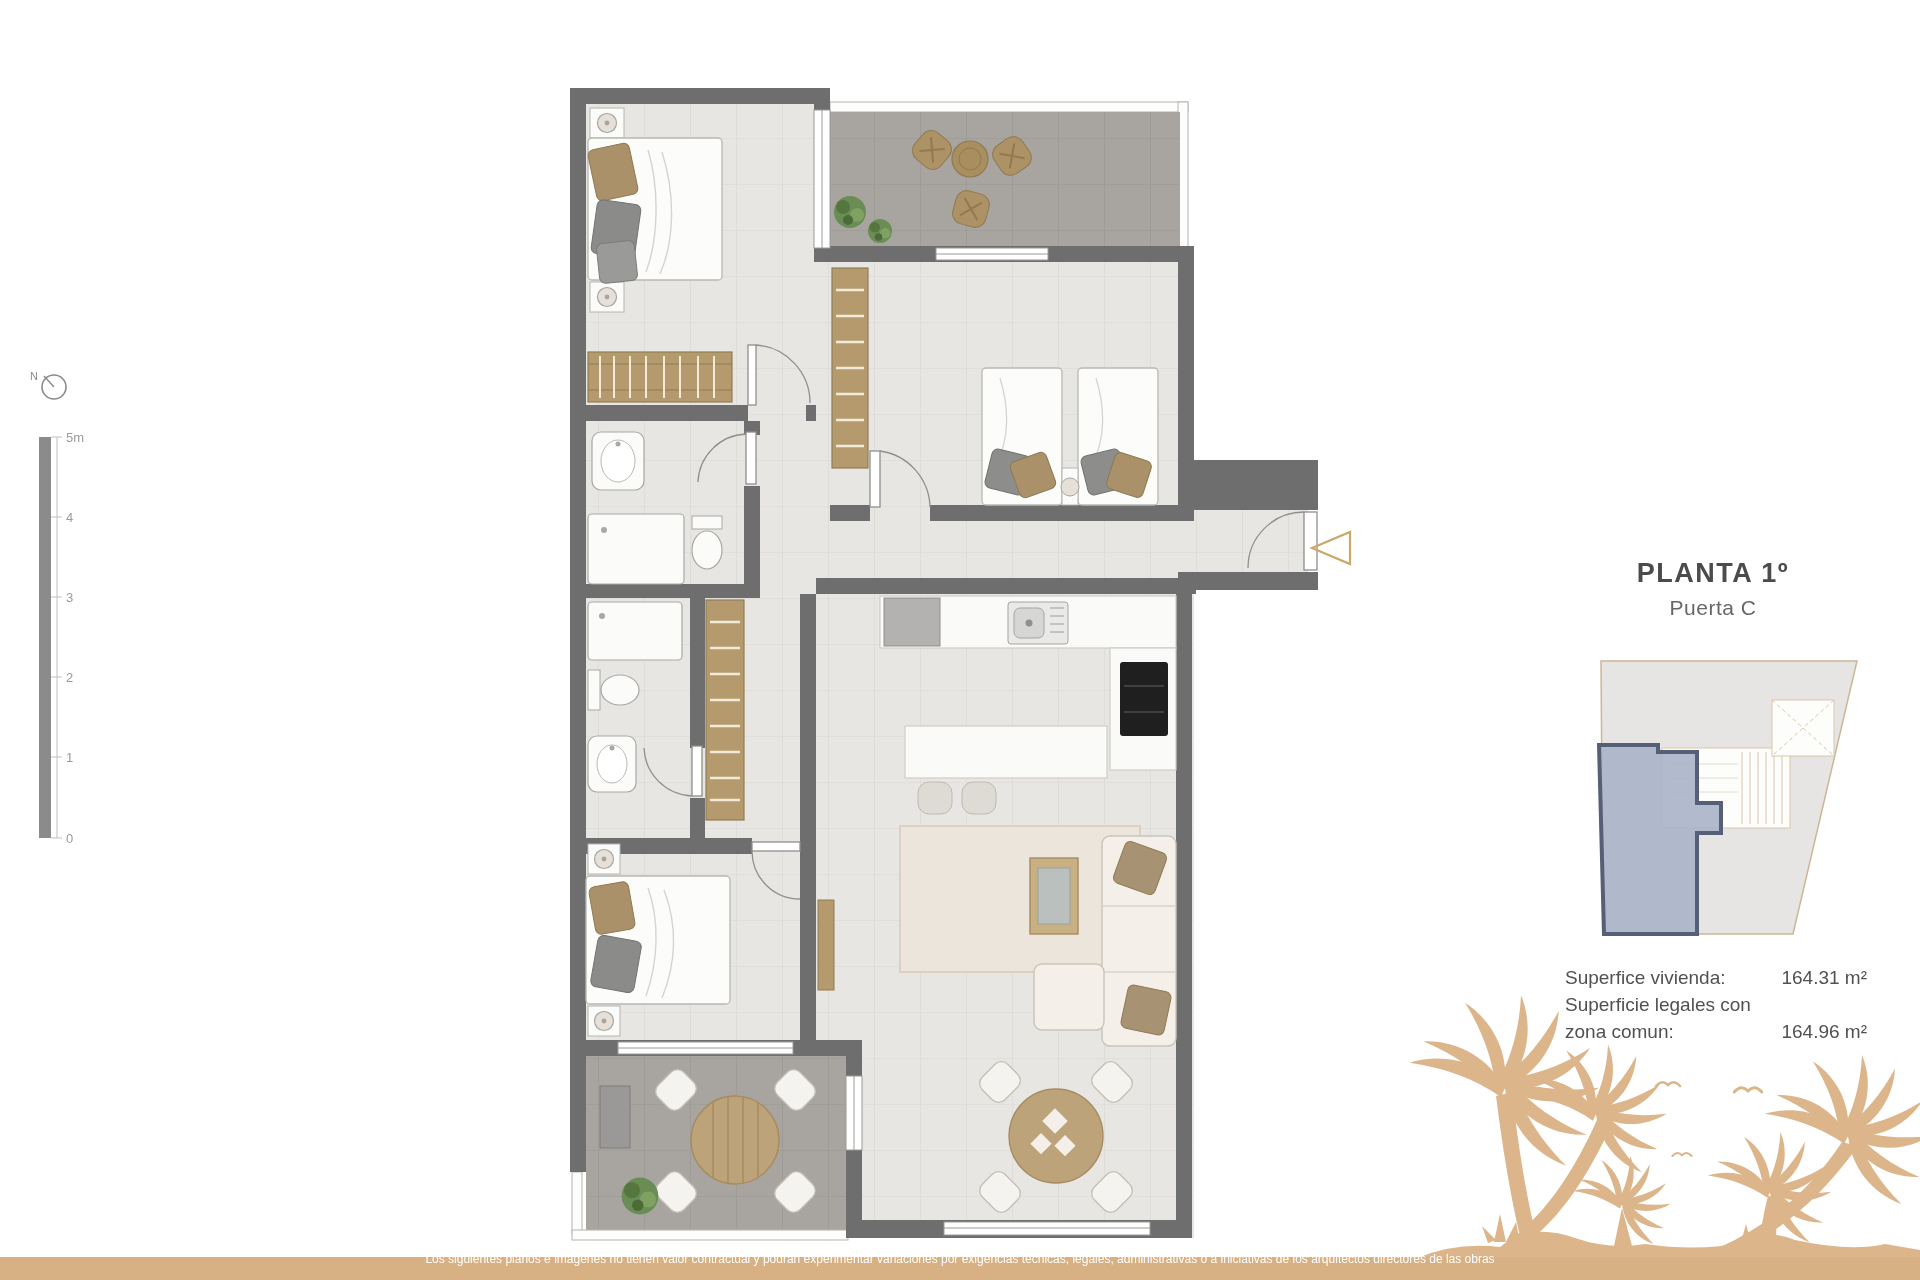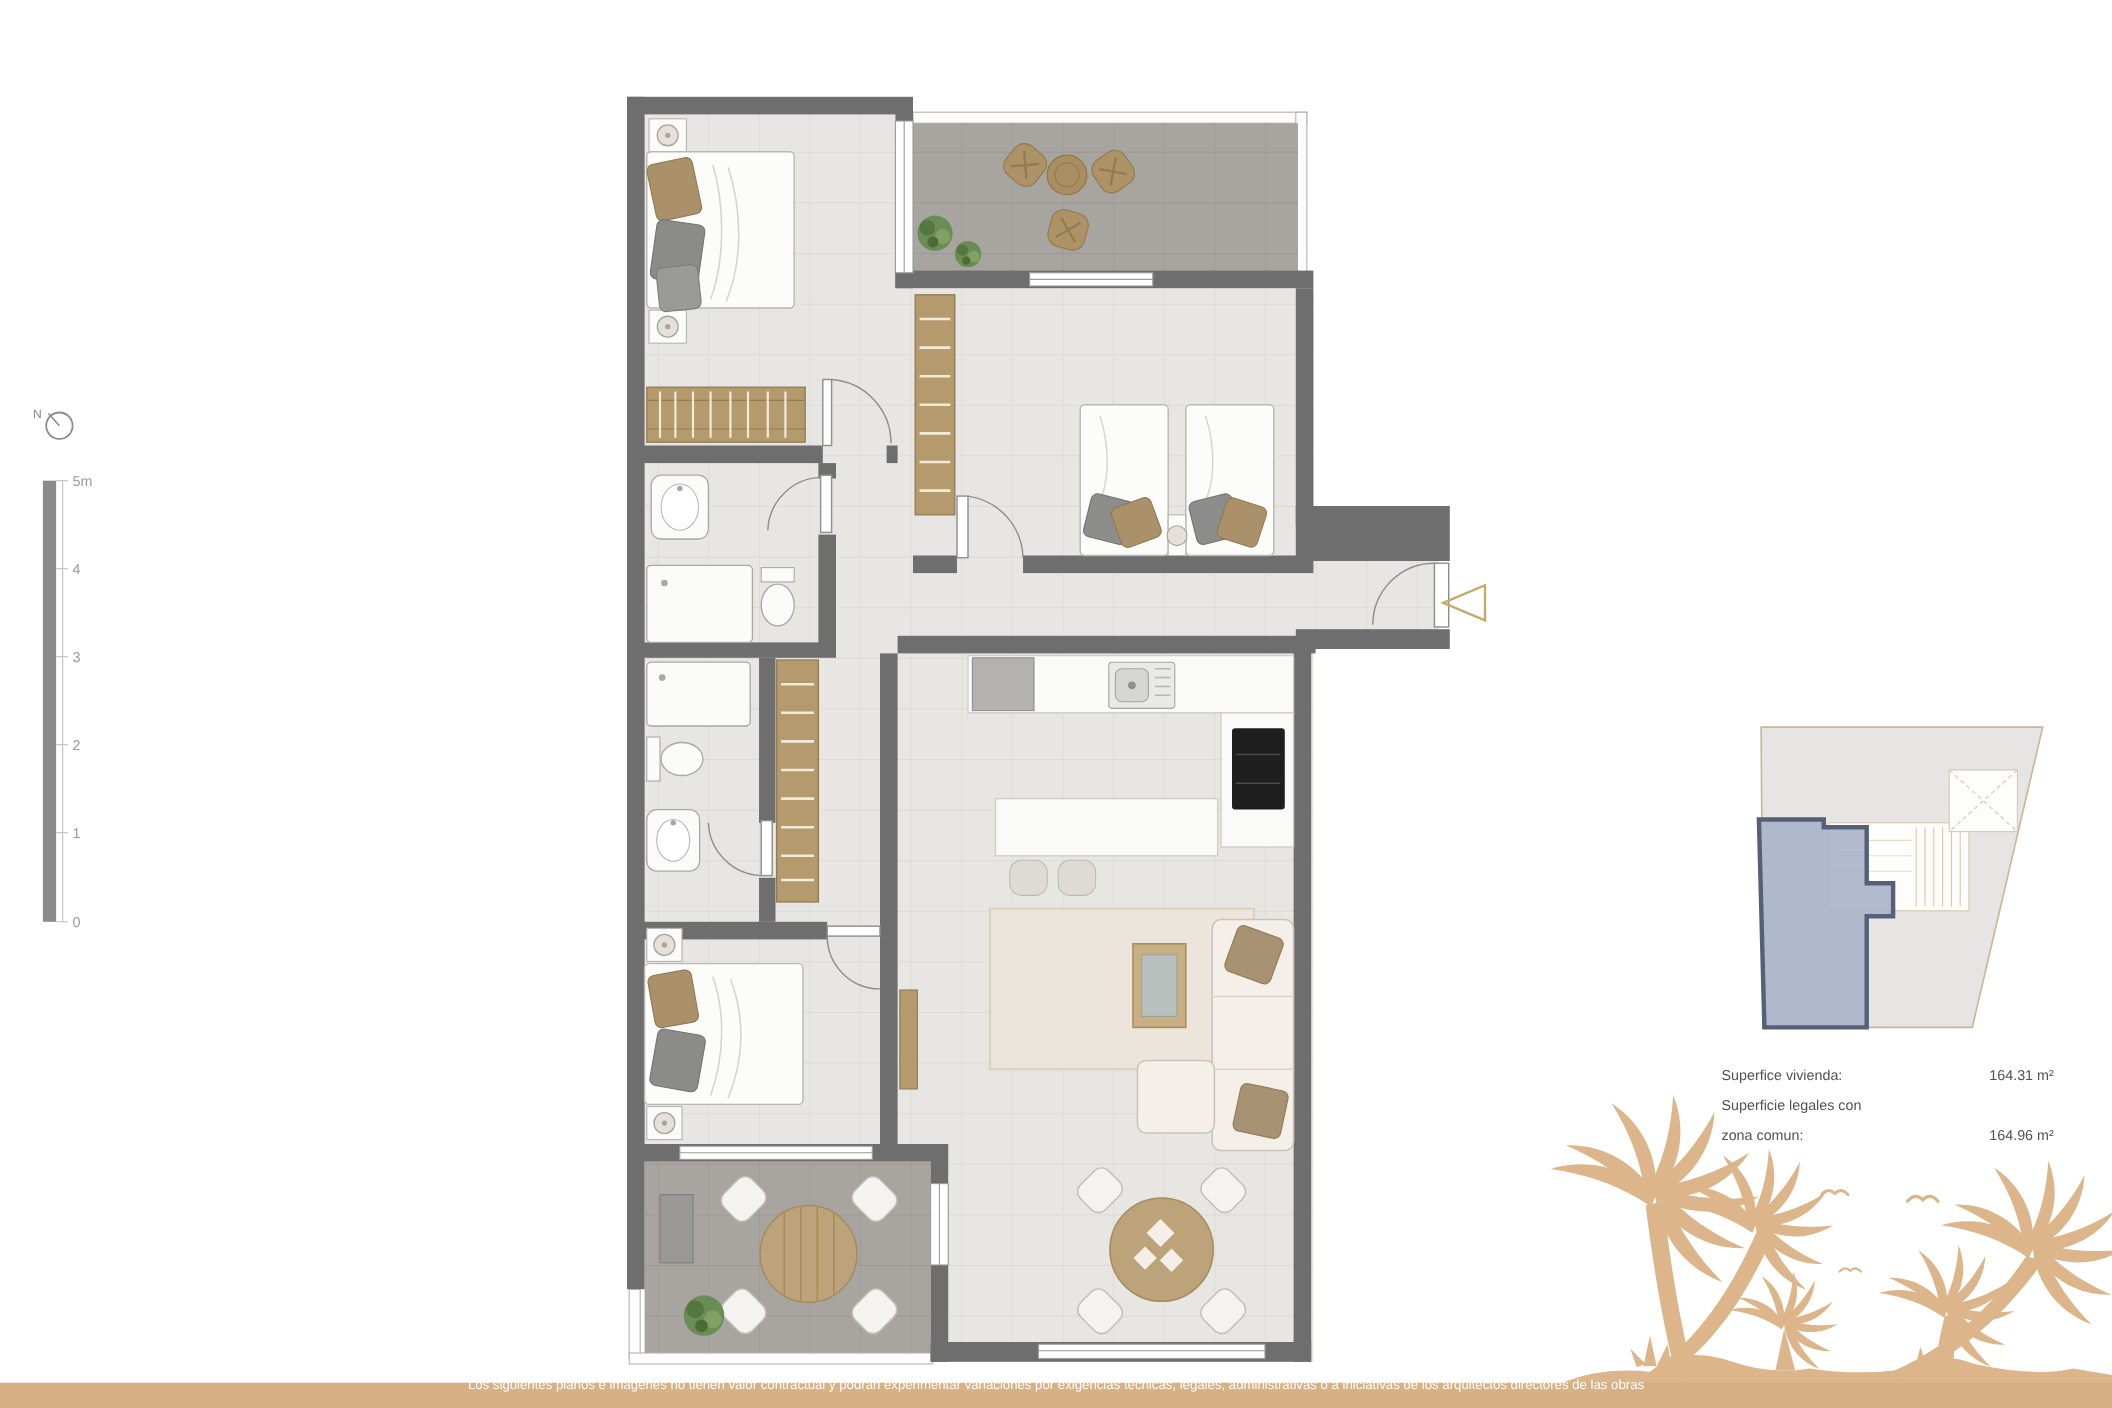--- a/index.html
+++ b/index.html
@@ -3,21 +3,21 @@
 <meta charset="utf-8">
 <style>
   html,body{margin:0;padding:0;background:#ffffff;width:1920px;height:1280px;
     font-family:"Liberation Sans",sans-serif;overflow:hidden;position:relative;}
   #stage{position:absolute;left:0;top:0;width:1920px;height:1280px;}
   svg{position:absolute;left:0;top:0;}
   .overlay{position:absolute;}
   .title-block{left:1548px;top:558px;width:330px;text-align:center;color:#4b4b4d;}
   .title-block .t1{font-size:27px;font-weight:bold;letter-spacing:1.5px;}
   .title-block .t2{font-size:21px;color:#67676a;margin-top:7px;letter-spacing:.5px;}
-  .areas{left:1565px;top:964px;width:302px;color:#515153;font-size:13px;line-height:27px;}
+  .areas{left:1565px;top:964px;width:302px;color:#515153;font-size:19px;line-height:27px;}
   .areas .row{display:flex;justify-content:space-between;}
   .footer-bar-text{left:0;bottom:10px;width:1920px;height:23px;line-height:24px;
     text-align:center;color:#ffffff;font-size:12px;}
 </style>
 </head>
 <body>
 
 <div id="stage">
 
 <svg width="1920" height="1280" viewBox="0 0 1920 1280">
@@ -313,20 +313,24 @@
       <use href="#canopy" transform="translate(1848,1136) scale(1.05)"></use>
     </g>
     <use href="#bird" transform="translate(1668,1086)"></use>
     <use href="#bird" transform="translate(1748,1092) scale(1.15)"></use>
     <use href="#bird" transform="translate(1682,1156) scale(0.8)"></use>
   </g>
 
   <rect x="0" y="1257" width="1920" height="23" fill="#d7b083"></rect>
 </svg>
 
+<div class="overlay title-block">
+  <div class="t1">PLANTA 1º</div>
+  <div class="t2">Puerta C</div>
+</div>
 
 <div class="overlay areas">
   <div class="row">
     <span>Superfice vivienda:</span>
     <span>164.31 m²</span>
   </div>
   <div class="row">
     <span>Superficie legales con</span>
   </div>
   <div class="row">

